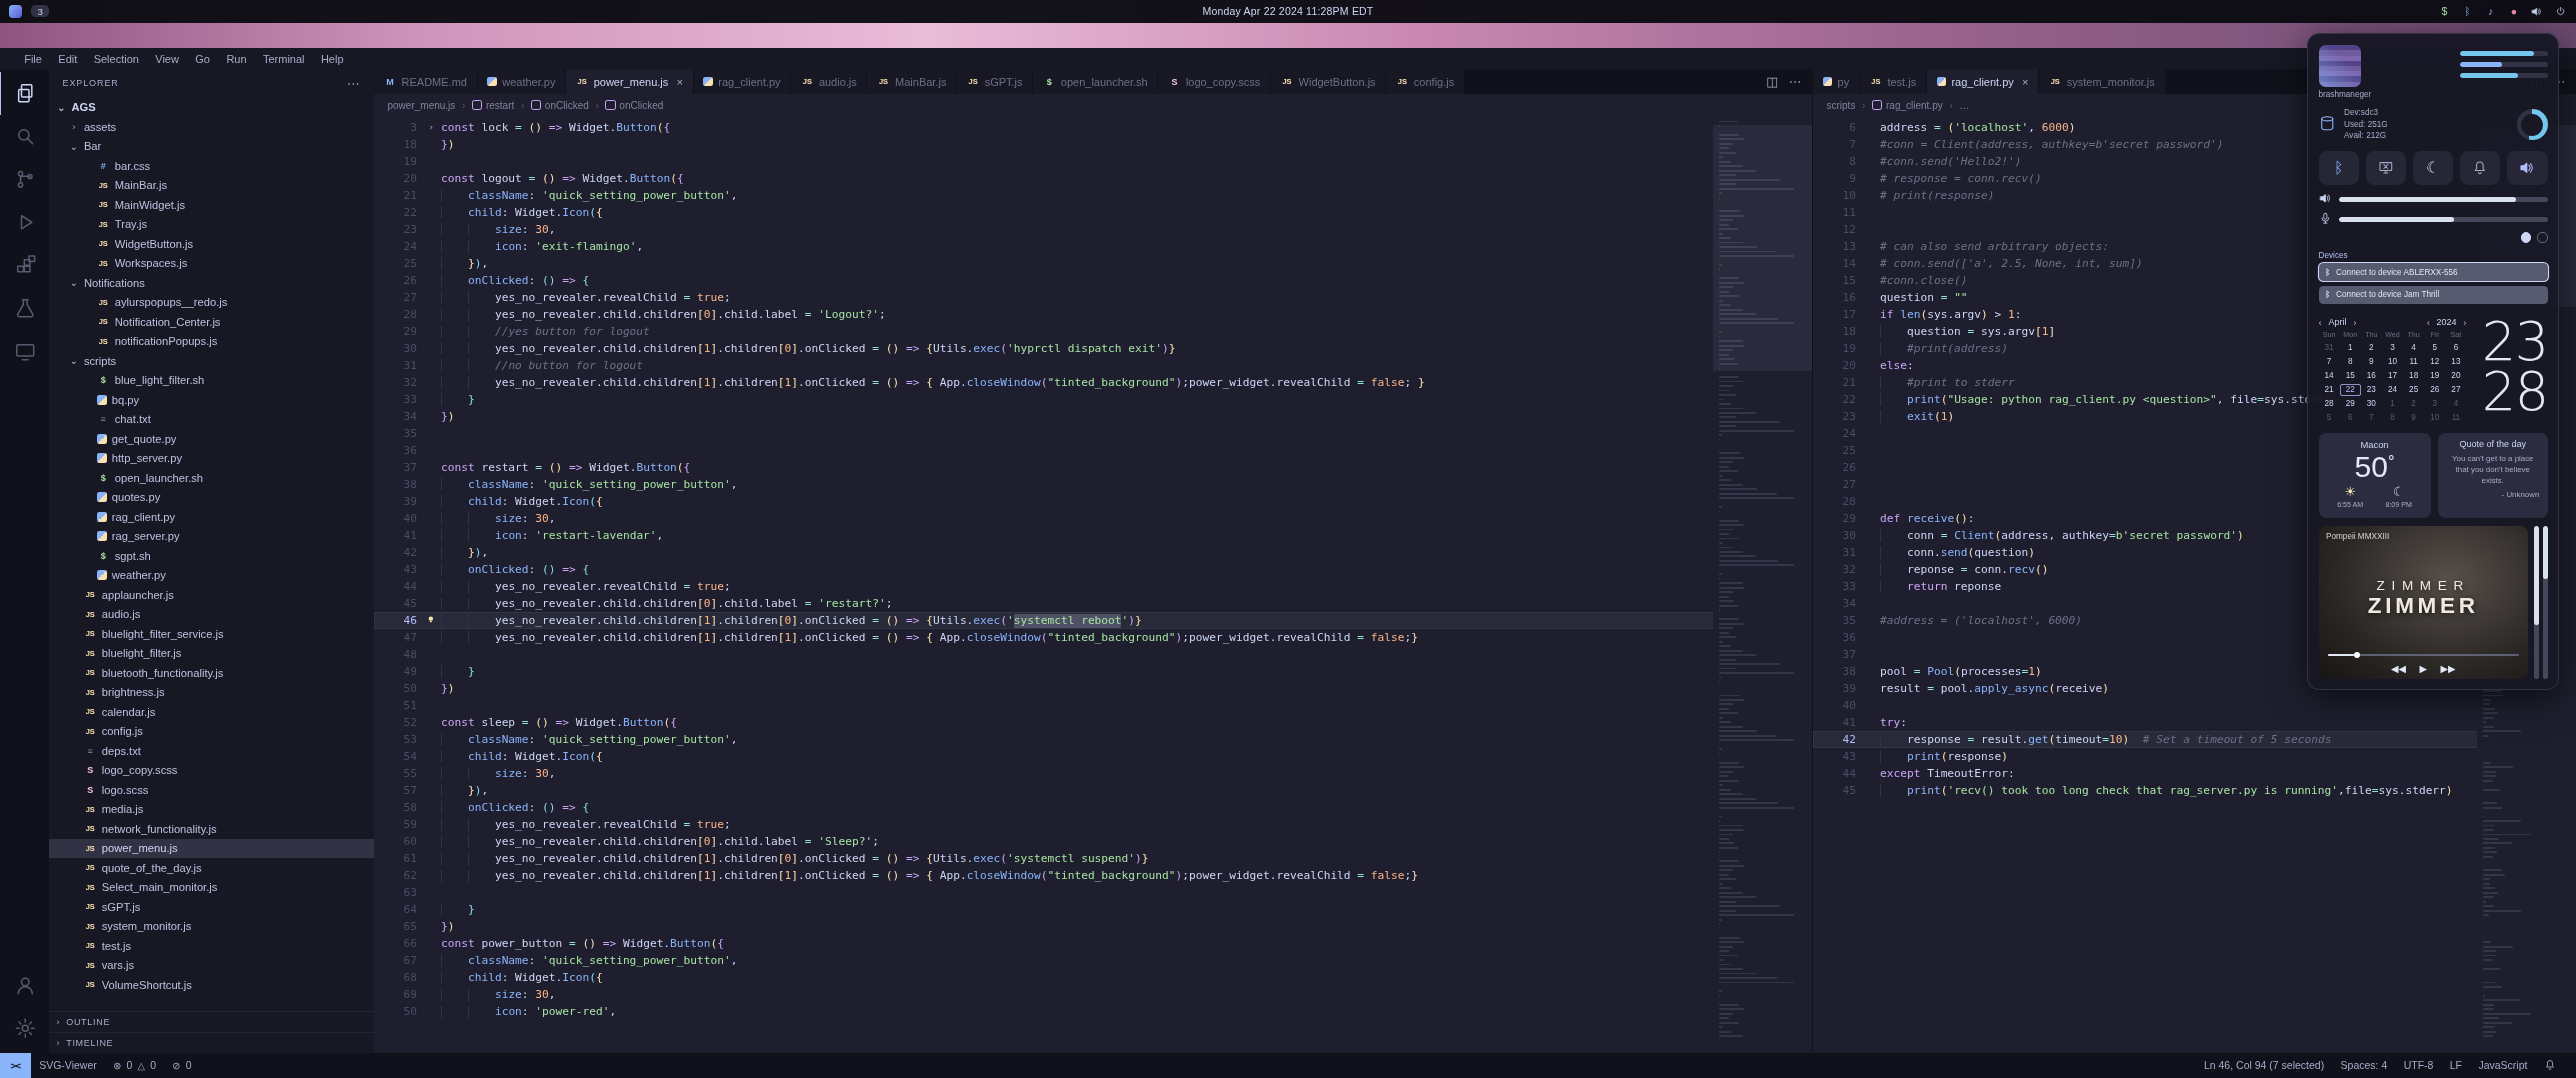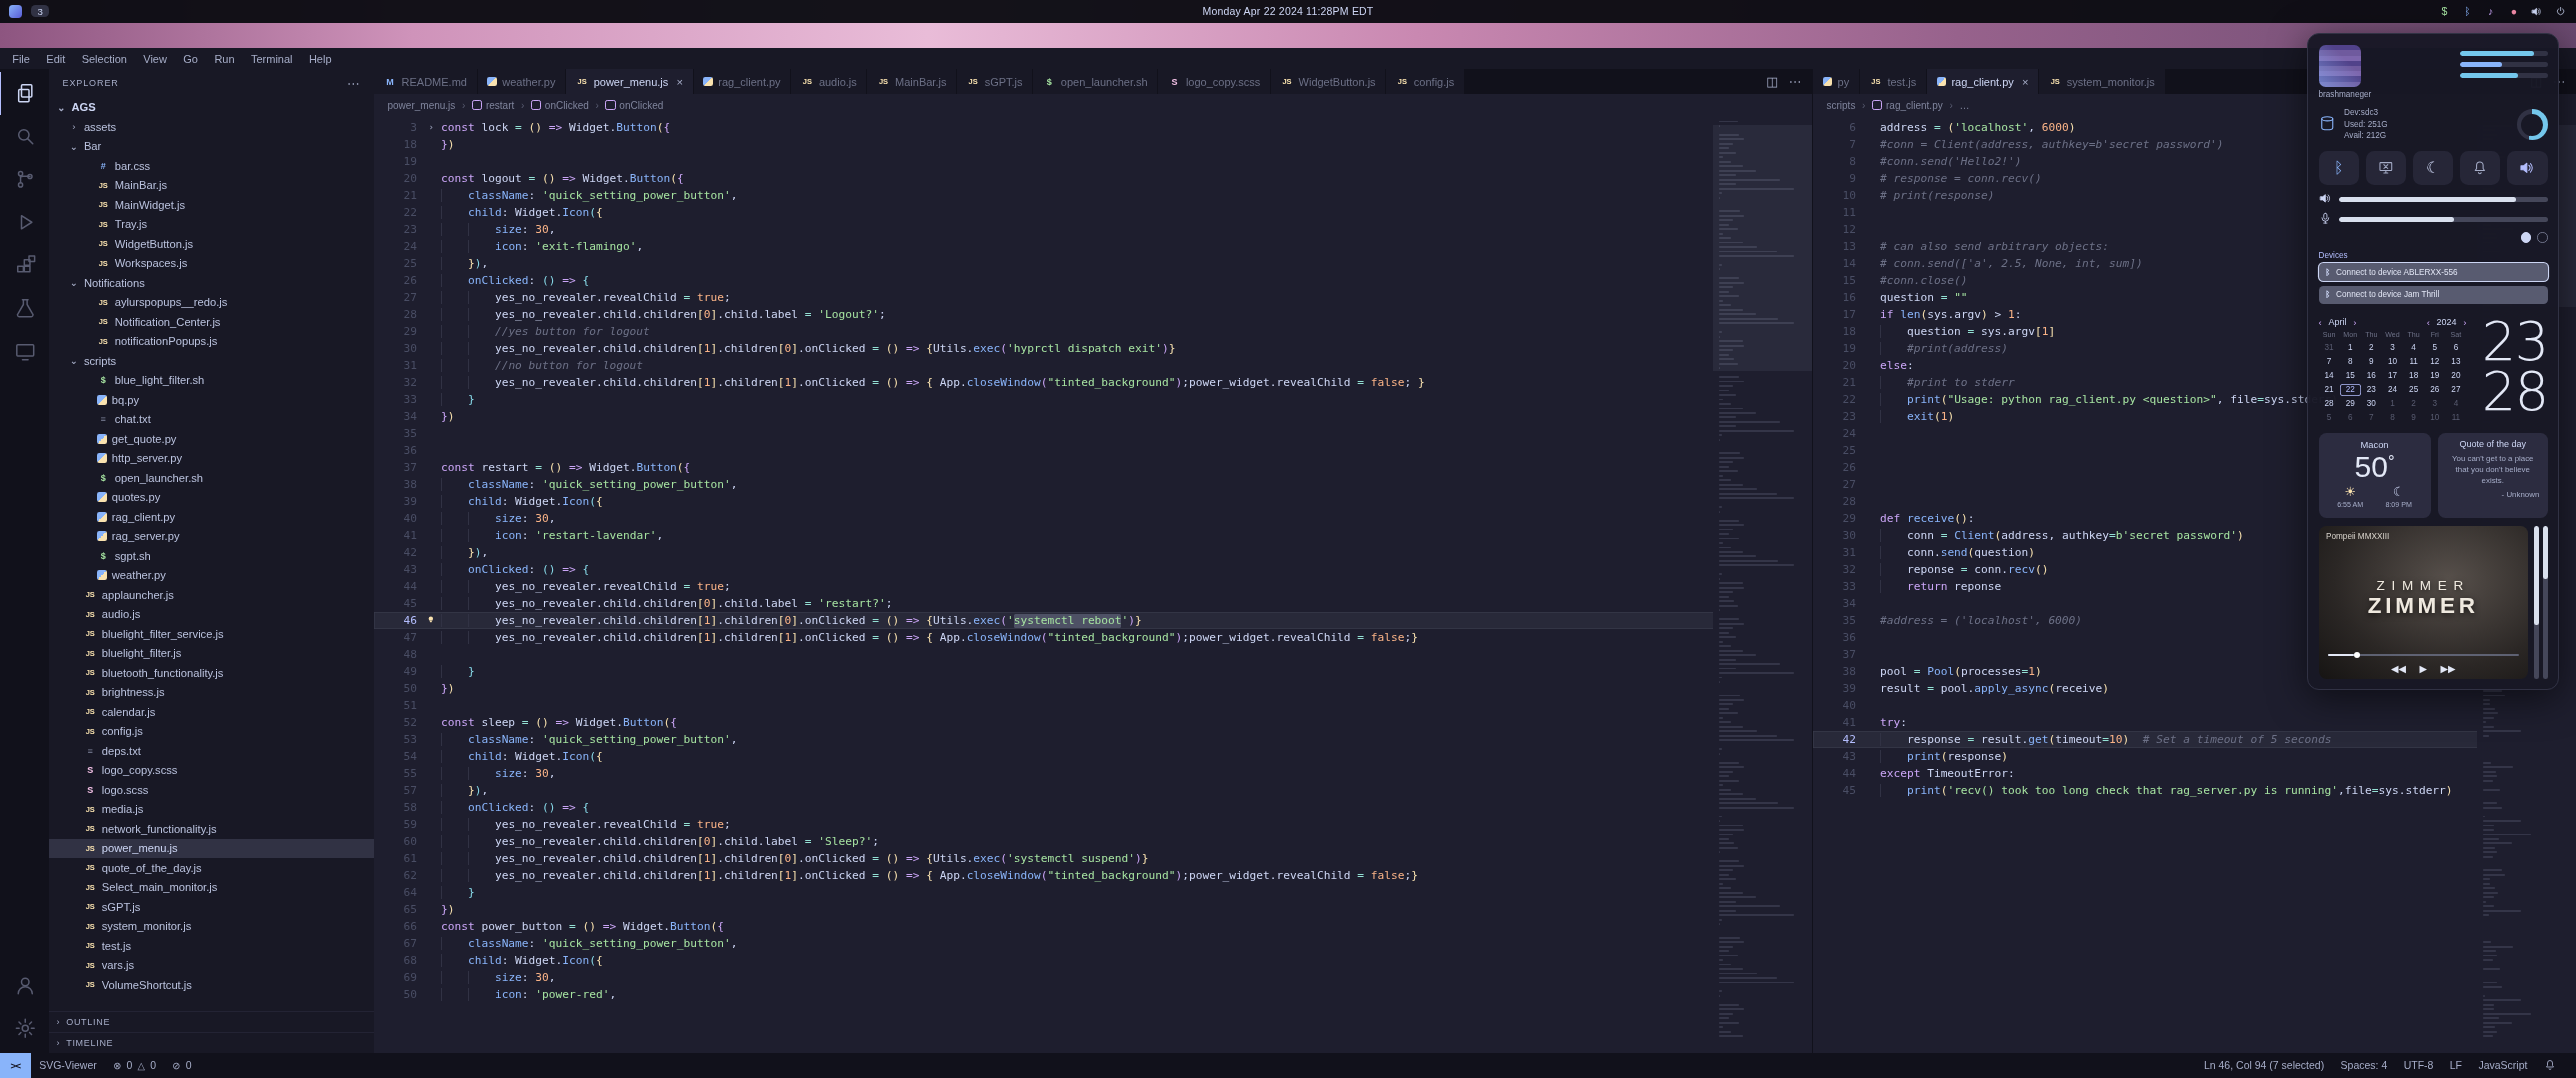--- a/index.html
+++ b/index.html
@@ -12,21 +12,21 @@
     display:flex;align-items:center;padding:0 9px;z-index:80;font-size:10.5px;color:#cdd6f4}
   .sys-left{display:flex;align-items:center;gap:9px}
   .launcher{width:12.7px;height:12.7px;border-radius:3.7px;background:linear-gradient(135deg,#89b4fa,#585bd6)}
   .wsbadge{background:#313244;border-radius:4.5px;padding:0.7px 6.7px;font-size:9.7px}
   .sys-clock{position:absolute;left:50%;transform:translateX(-50%);letter-spacing:0.2px}
   .sys-tray{margin-left:auto;display:flex;align-items:center;gap:9.7px;font-size:10.5px}
   .tray-ic{display:inline-flex;align-items:center;justify-content:center;width:13.5px;height:13.5px}
   .tray-ic svg{width:11.2px;height:11.2px}
   
   .vscode{position:absolute;top:48px;left:0;right:0;bottom:0;background:#181825;display:flex;flex-direction:column}
-  .menubar{height:21px;background:#181825;display:flex;align-items:center;padding-left:4px;font-size:11px;color:#a6adc8}
+  .menubar{height:21px;background:#181825;display:flex;align-items:center;padding-left:16px;font-size:11px;color:#a6adc8}
   .menubar .mitem{padding:0 8.2px;border-radius:3.7px}
   .main{flex:1;display:flex;min-height:0}
   
   .activitybar{width:49px;background:#11111b;display:flex;flex-direction:column;justify-content:space-between;padding:3px 0}
   .ab-group{display:flex;flex-direction:column}
   .ab-item{height:43px;display:flex;align-items:center;justify-content:center;color:#585b70;border-left:1.5px solid transparent}
   .ab-item.active{color:#cdd6f4;border-left-color:#b4befe}
   .ab-item svg{width:22.5px;height:22.5px}
   
   .sidebar{width:325px;background:#181825;display:flex;flex-direction:column;font-size:11.2px;color:#bac2de;min-height:0}
@@ -624,20 +624,21 @@
             <div class="code-line"><span class="ln">52</span><span class="gutter"></span><div class="ltext"><span class="lt-inner"><span class="tk-kw">const</span> sleep <span class="tk-op">=</span> <span class="tk-b0">(</span><span class="tk-b0">)</span> <span class="tk-kw">=&gt;</span> Widget.<span class="tk-fn">Button</span><span class="tk-b0">(</span><span class="tk-b1">{</span></span></div></div>
             <div class="code-line"><span class="ln">53</span><span class="gutter"></span><div class="ltext"><span class="lt-inner"><span class="ig">    </span><span class="tk-prop">className</span>: <span class="tk-str">'quick_setting_power_button'</span>,</span></div></div>
             <div class="code-line"><span class="ln">54</span><span class="gutter"></span><div class="ltext"><span class="lt-inner"><span class="ig">    </span><span class="tk-prop">child</span>: Widget.<span class="tk-fn">Icon</span><span class="tk-b2">(</span><span class="tk-b0">{</span></span></div></div>
             <div class="code-line"><span class="ln">55</span><span class="gutter"></span><div class="ltext"><span class="lt-inner"><span class="ig">    </span><span class="ig">    </span><span class="tk-prop">size</span>: <span class="tk-num">30</span>,</span></div></div>
             <div class="code-line"><span class="ln">57</span><span class="gutter"></span><div class="ltext"><span class="lt-inner"><span class="ig">    </span><span class="tk-b0">}</span><span class="tk-b2">)</span>,</span></div></div>
             <div class="code-line"><span class="ln">58</span><span class="gutter"></span><div class="ltext"><span class="lt-inner"><span class="ig">    </span><span class="tk-prop">onClicked</span>: <span class="tk-b2">(</span><span class="tk-b2">)</span> <span class="tk-kw">=&gt;</span> <span class="tk-b2">{</span></span></div></div>
             <div class="code-line"><span class="ln">59</span><span class="gutter"></span><div class="ltext"><span class="lt-inner"><span class="ig">    </span><span class="ig">    </span>yes_no_revealer.revealChild <span class="tk-op">=</span> <span class="tk-num">true</span>;</span></div></div>
             <div class="code-line"><span class="ln">60</span><span class="gutter"></span><div class="ltext"><span class="lt-inner"><span class="ig">    </span><span class="ig">    </span>yes_no_revealer.child.children<span class="tk-b0">[</span><span class="tk-num">0</span><span class="tk-b0">]</span>.child.label <span class="tk-op">=</span> <span class="tk-str">'Sleep?'</span>;</span></div></div>
             <div class="code-line"><span class="ln">61</span><span class="gutter"></span><div class="ltext"><span class="lt-inner"><span class="ig">    </span><span class="ig">    </span>yes_no_revealer.child.children<span class="tk-b0">[</span><span class="tk-num">1</span><span class="tk-b0">]</span>.children<span class="tk-b0">[</span><span class="tk-num">0</span><span class="tk-b0">]</span>.onClicked <span class="tk-op">=</span> <span class="tk-b0">(</span><span class="tk-b0">)</span> <span class="tk-kw">=&gt;</span> <span class="tk-b0">{</span>Utils.<span class="tk-fn">exec</span><span class="tk-b1">(</span><span class="tk-str">'systemctl suspend'</span><span class="tk-b1">)</span><span class="tk-b0">}</span></span></div></div>
             <div class="code-line"><span class="ln">62</span><span class="gutter"></span><div class="ltext"><span class="lt-inner"><span class="ig">    </span><span class="ig">    </span>yes_no_revealer.child.children<span class="tk-b0">[</span><span class="tk-num">1</span><span class="tk-b0">]</span>.children<span class="tk-b0">[</span><span class="tk-num">1</span><span class="tk-b0">]</span>.onClicked <span class="tk-op">=</span> <span class="tk-b0">(</span><span class="tk-b0">)</span> <span class="tk-kw">=&gt;</span> <span class="tk-b0">{</span> App.<span class="tk-fn">closeWindow</span><span class="tk-b1">(</span><span class="tk-str">"tinted_background"</span><span class="tk-b1">)</span>;power_widget.revealChild <span class="tk-op">=</span> <span class="tk-num">false</span>;<span class="tk-b0">}</span></span></div></div>
+            <div class="code-line"><span class="ln">63</span><span class="gutter"></span><div class="ltext"><span class="lt-inner"></span></div></div>
             <div class="code-line"><span class="ln">64</span><span class="gutter"></span><div class="ltext"><span class="lt-inner"><span class="ig">    </span><span class="tk-b2">}</span></span></div></div>
             <div class="code-line"><span class="ln">65</span><span class="gutter"></span><div class="ltext"><span class="lt-inner"><span class="tk-b1">}</span><span class="tk-b0">)</span></span></div></div>
             <div class="code-line"><span class="ln">66</span><span class="gutter"></span><div class="ltext"><span class="lt-inner"><span class="tk-kw">const</span> power_button <span class="tk-op">=</span> <span class="tk-b0">(</span><span class="tk-b0">)</span> <span class="tk-kw">=&gt;</span> Widget.<span class="tk-fn">Button</span><span class="tk-b0">(</span><span class="tk-b1">{</span></span></div></div>
             <div class="code-line"><span class="ln">67</span><span class="gutter"></span><div class="ltext"><span class="lt-inner"><span class="ig">    </span><span class="tk-prop">className</span>: <span class="tk-str">'quick_setting_power_button'</span>,</span></div></div>
             <div class="code-line"><span class="ln">68</span><span class="gutter"></span><div class="ltext"><span class="lt-inner"><span class="ig">    </span><span class="tk-prop">child</span>: Widget.<span class="tk-fn">Icon</span><span class="tk-b2">(</span><span class="tk-b0">{</span></span></div></div>
             <div class="code-line"><span class="ln">69</span><span class="gutter"></span><div class="ltext"><span class="lt-inner"><span class="ig">    </span><span class="ig">    </span><span class="tk-prop">size</span>: <span class="tk-num">30</span>,</span></div></div>
             <div class="code-line"><span class="ln">50</span><span class="gutter"></span><div class="ltext"><span class="lt-inner"><span class="ig">    </span><span class="ig">    </span><span class="tk-prop">icon</span>: <span class="tk-str">'power-red'</span>,</span></div></div>
           </div>
         <div class="minimap" id="minimap1">
             <div class="mm-bar" style="width: 19px;"></div>

